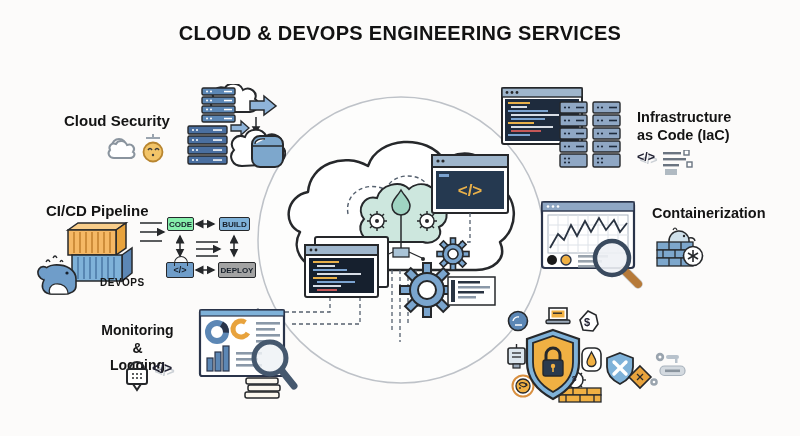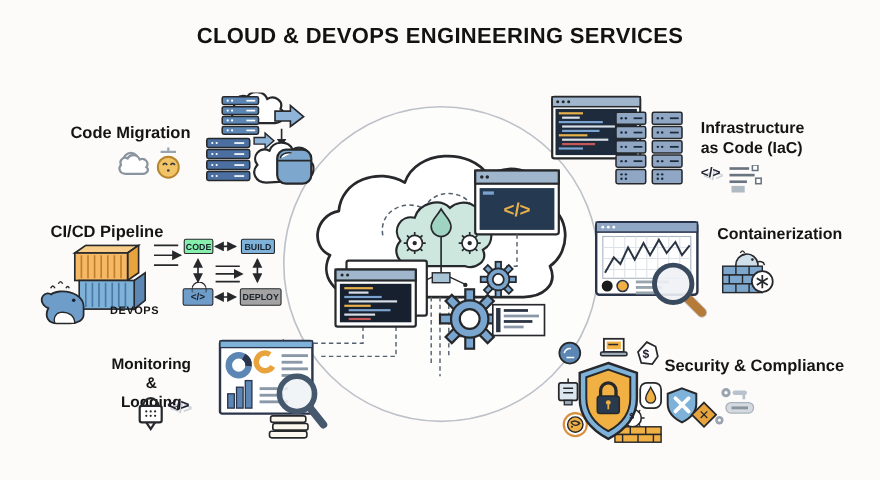--- a/index.html
+++ b/index.html
@@ -168,21 +168,21 @@
       <rect x="228" y="189" width="22" height="2.5" fill="#2a3442"></rect>
       <rect x="228" y="194" width="32" height="2.5" fill="#8a98a8"></rect>
       <rect x="228" y="199" width="26" height="2.5" fill="#2a3442"></rect>
       <rect x="228" y="204" width="18" height="2.5" fill="#8a98a8"></rect>
     </g>
   </svg>
 
   <div class="abs glyph" style="left:436px;top:176px;width:68px;height:30px;line-height:30px;
        text-align:center;font-size:17px;color:#e8b04a;">&lt;/&gt;</div>
 
-  <div class="abs svc-label" style="left:64px;top:112px;font-size:15px;">Code Migration</div>
+  <div class="abs svc-label" style="left:64px;top:112px;font-size:15px;">Cloud Security</div>
 
   <svg class="abs" style="left:106px;top:132px;" width="64" height="34" viewBox="0 0 64 34">
     <g fill="none" stroke="#8a949e" stroke-width="2">
       <path d="M6,14 A7,7 0 0 1 20,14"></path>
       <path d="M8,26 C3,26 1,21 4,18 C2,14 6,10 10,12 C12,8 19,8 21,13 C26,11 30,16 27,20 C30,22 28,26 24,26 Z" fill="#ffffff"></path>
     </g>
     <g>
       <path d="M40,6 H54 M47,2 V6" stroke="#9aa4ae" stroke-width="2" fill="none"></path>
       <circle cx="47" cy="20" r="9.5" fill="#f2c468" stroke="#b8852f" stroke-width="1.8"></circle>
       <path d="M42,18 q2,-3 4,0 M49,18 q2,-3 4,0" stroke="#3a3a3a" stroke-width="1.5" fill="none"></path>
@@ -593,21 +593,20 @@
       <path d="M48,30 L68,37 V56 C68,70 59,80 48,86 C37,80 28,70 28,56 V37 Z" fill="#f0b043" stroke="#26282b" stroke-width="1.8"></path>
       <path d="M41,54 v-5 a7,7 0 0 1 14,0 v5" fill="none" stroke="#26282b" stroke-width="3"></path>
       <rect x="38" y="54" width="20" height="16" rx="2.5" fill="#2a3a4e" stroke="#26282b" stroke-width="1.4"></rect>
       <circle cx="48" cy="60" r="2.2" fill="#f0b043"></circle>
         <line x1="48" y1="62" x2="48" y2="66" stroke="#f0b043" stroke-width="1.6"></line>
     </g>
   </svg>
   <div class="abs glyph" style="left:584px;top:316px;font-size:11px;">$</div>
   <div class="abs glyph" style="left:572px;top:374px;font-size:8px;">$</div>
 
-  <div class="abs svc-label" style="left:604px;top:324px;font-size:15px;">Security &amp; Compliance</div>
 
   <svg class="abs" style="left:604px;top:351px;" width="84" height="40" viewBox="0 0 84 40">
     <g>
       <path d="M16,2 L29,7 V16 C29,24 24,29 16,33 C8,29 3,24 3,16 V7 Z" fill="#7fb2d9" stroke="#26282b" stroke-width="1.8"></path>
       <g stroke="#ffffff" stroke-width="3.4" stroke-linecap="round">
         <line x1="10" y1="11" x2="22" y2="23"></line>
           <line x1="22" y1="11" x2="10" y2="23"></line>
       </g>
     </g>
     <g>

